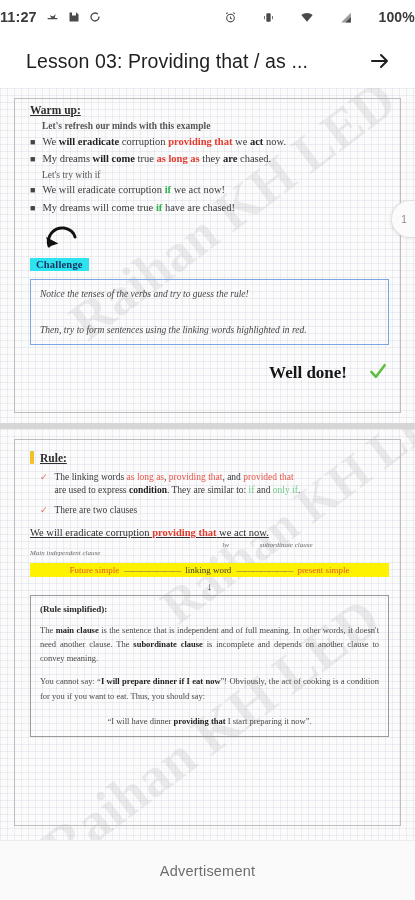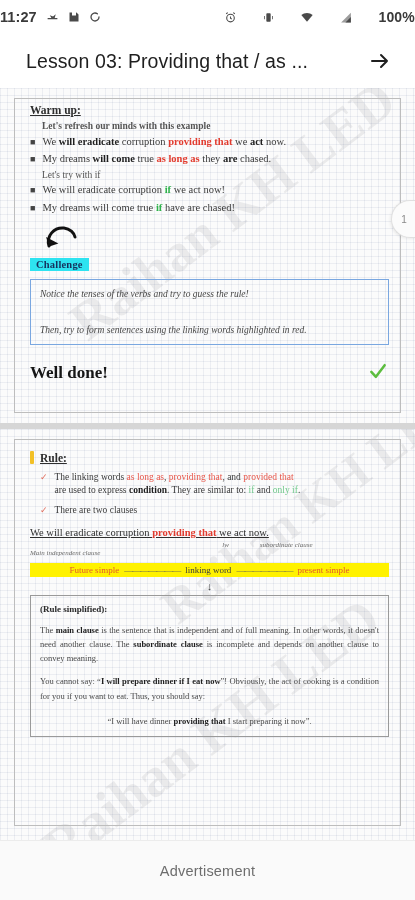--- a/index.html
+++ b/index.html
@@ -94,21 +94,21 @@
   .challenge-box {
     margin-top: 7px; border: 1px solid #7aa7e0; padding: 7px 9px;
   }
   .challenge-box p {
     font-family: "Liberation Serif", serif; font-style: italic;
     font-size: 9.5px; color: #454545; line-height: 1.5;
   }
   .challenge-box p + p { margin-top: 22px; }
 
   .welldone {
-    display: flex; align-items: center; justify-content: space-between;
+    display: flex; align-items: center; justify-content: flex-end;
     gap: 20px; margin-top: 16px;
   }
   .welldone span.txt {
     font-family: "Liberation Serif", serif; font-weight: 700;
     font-size: 17px; color: #161616;
   }
   .check { color: #5cbd3f; }
 
   
   .rule-head { display: flex; align-items: center; gap: 6px; }

